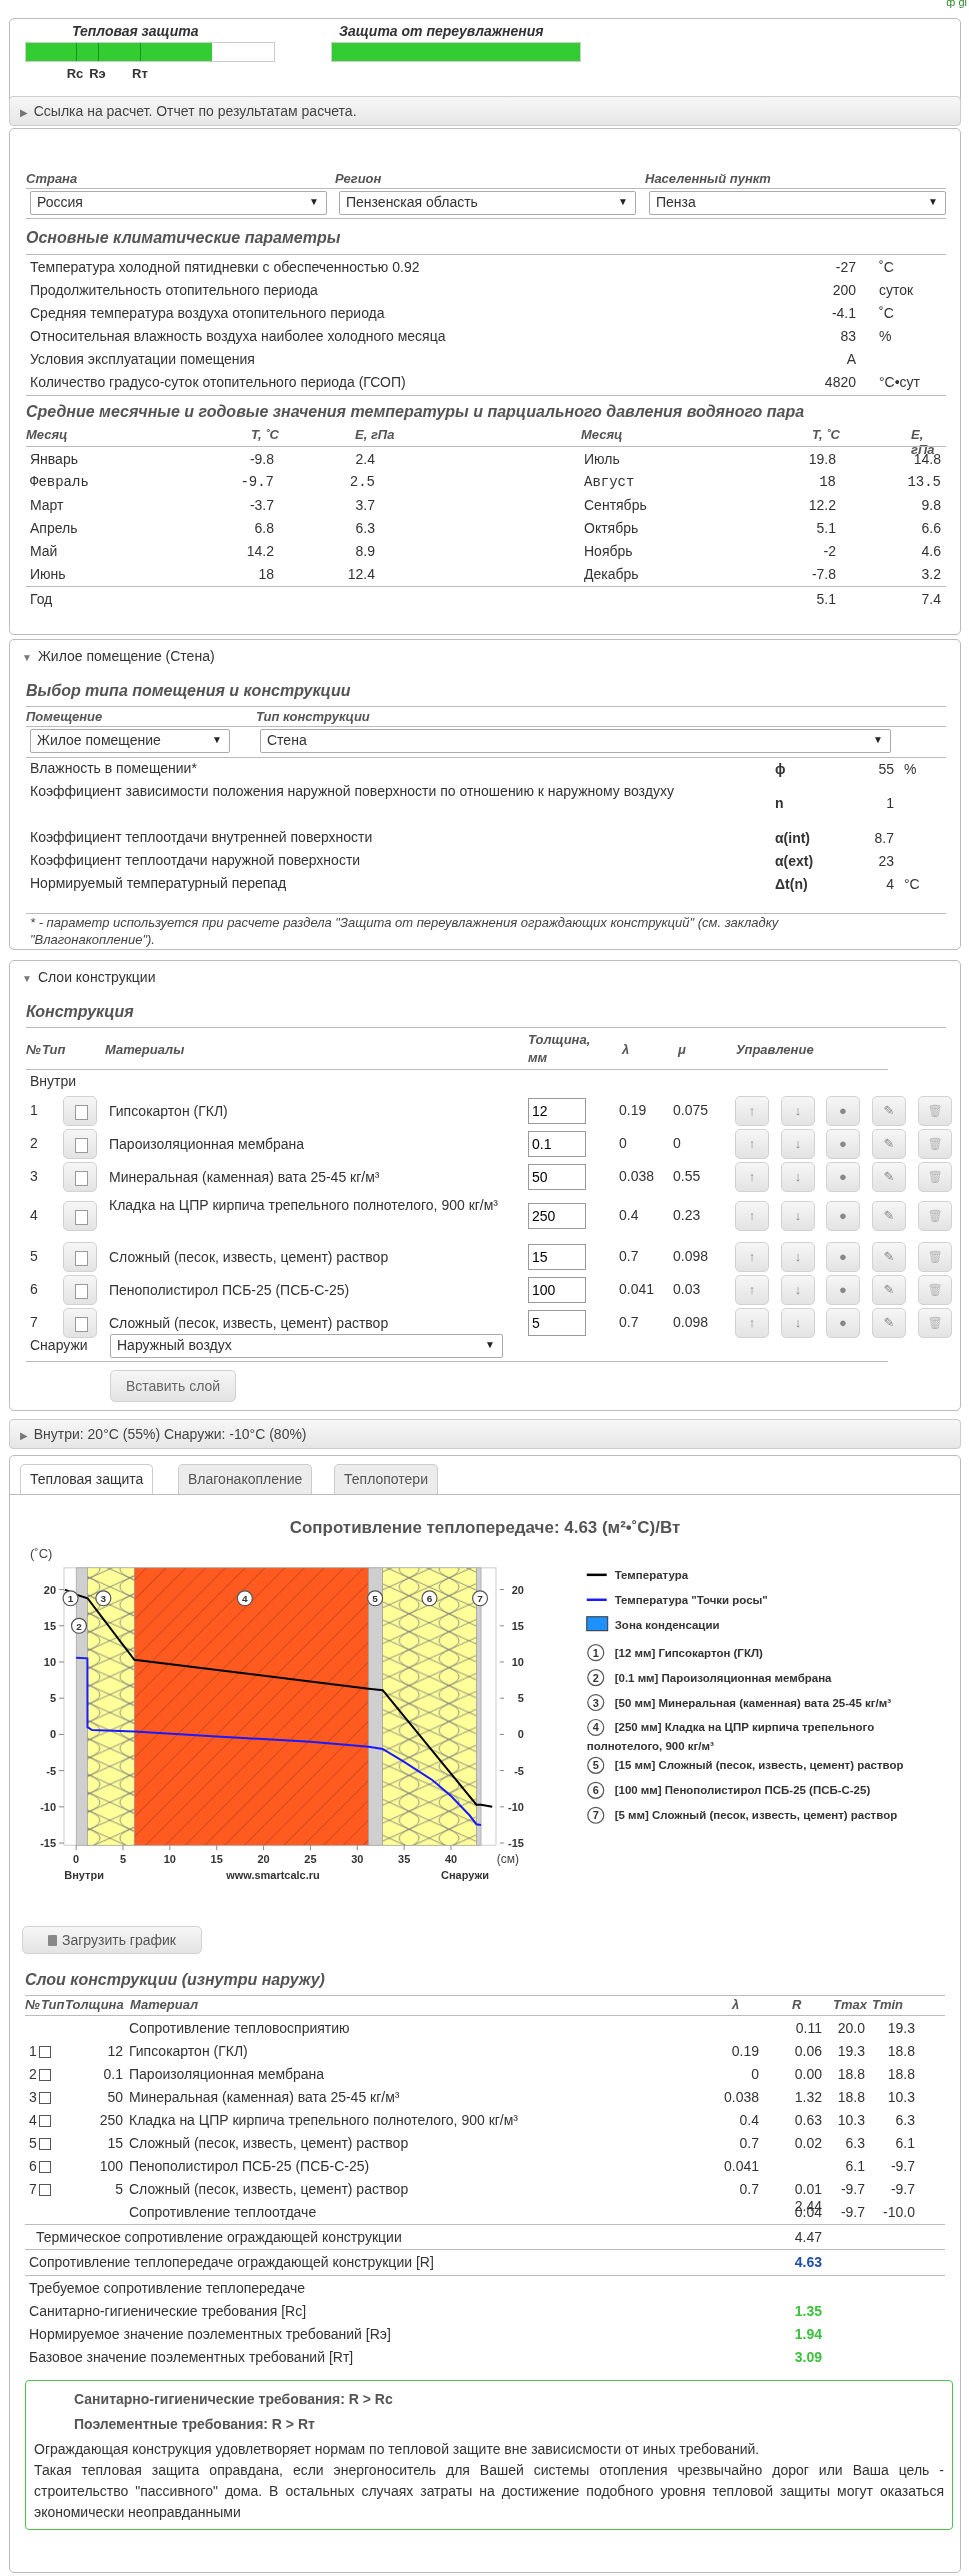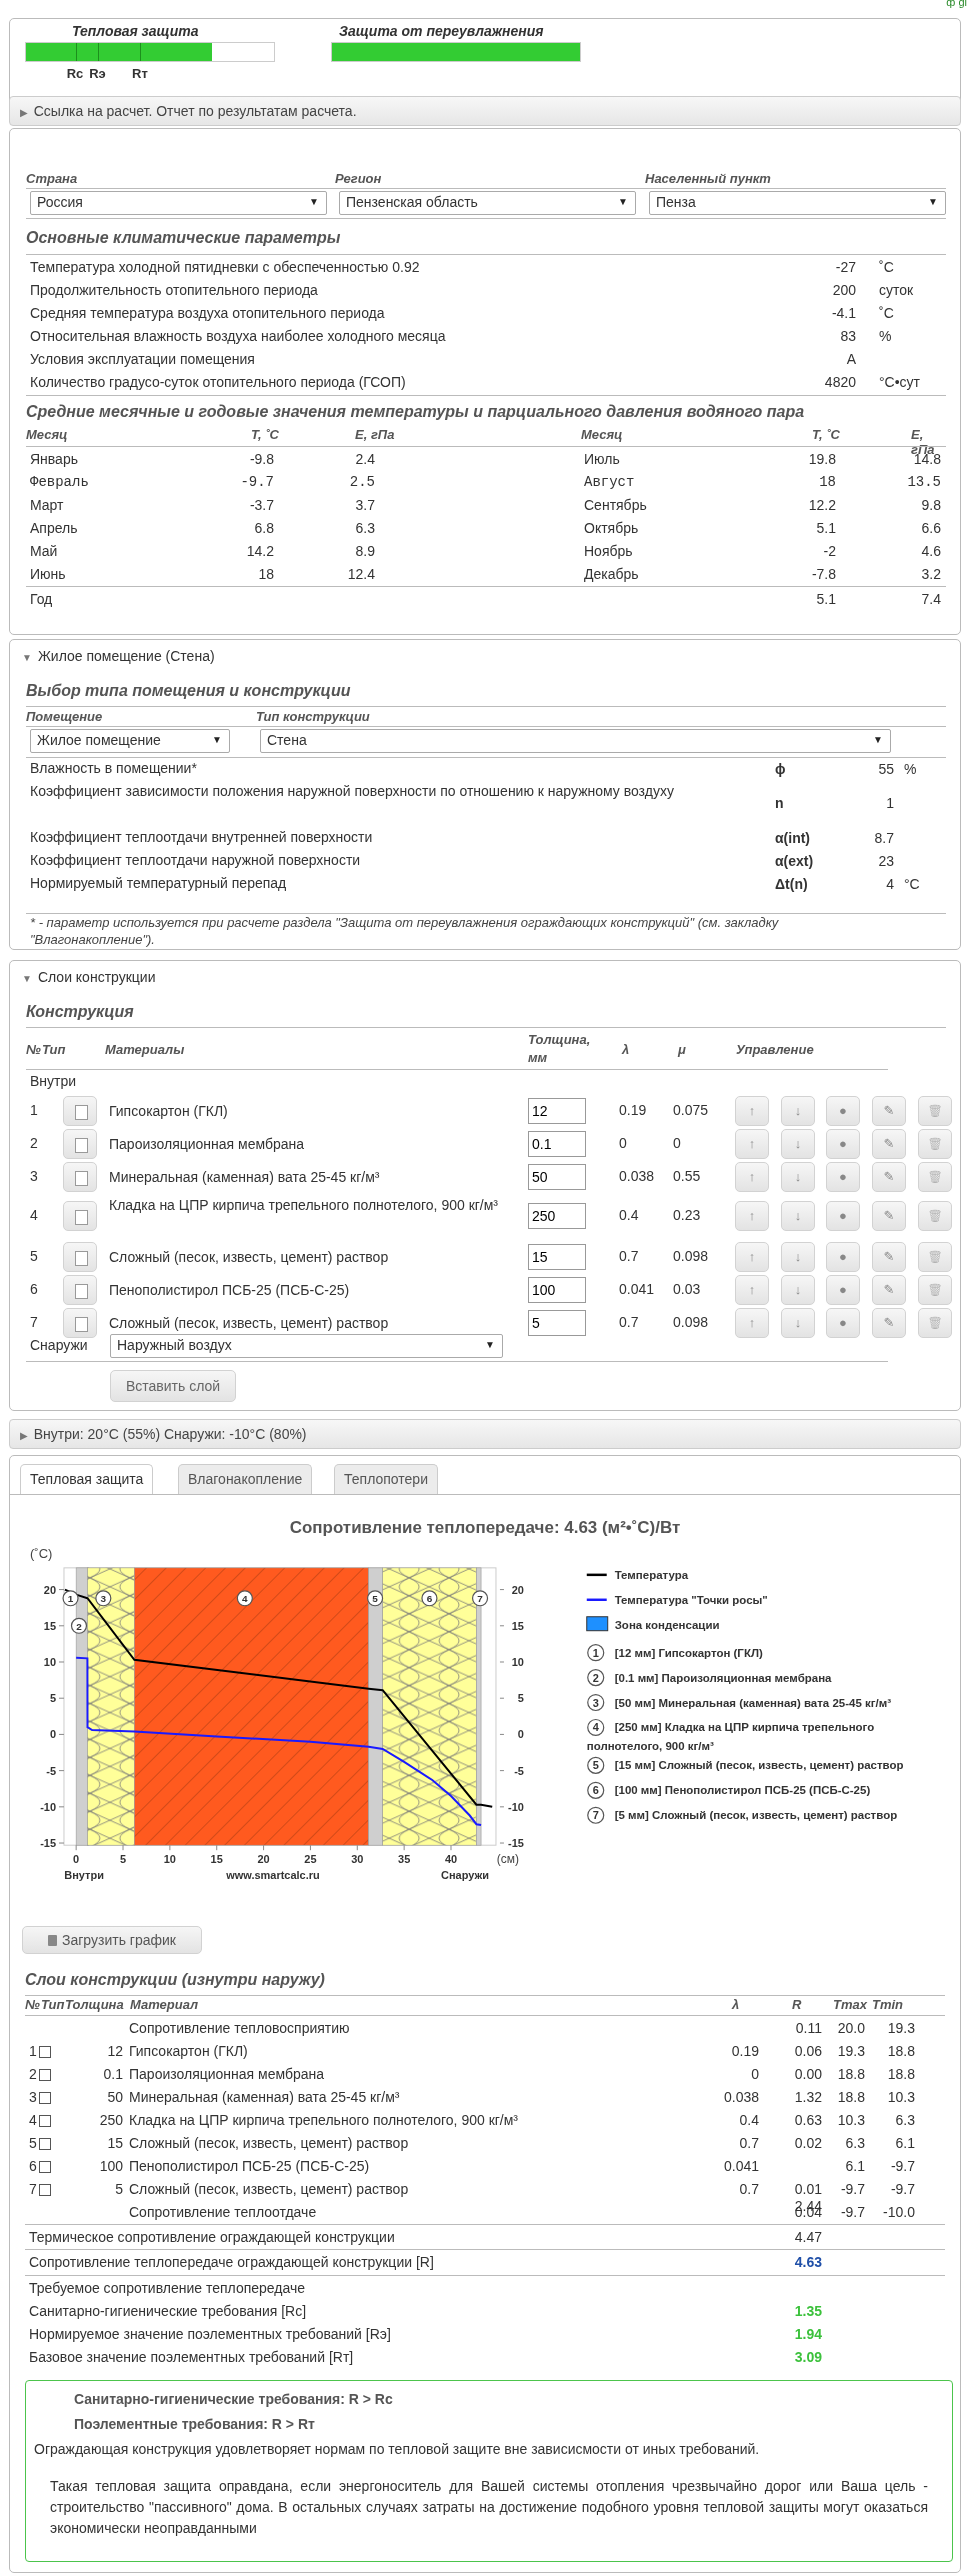--- a/index.html
+++ b/index.html
@@ -602,21 +602,21 @@
           <span class="num" style="left: 40px; width: 58px;"></span>
           <span style="position: absolute; left: 104px;">Сопротивление теплоотдаче</span>
           <span class="num" style="left: 679px; width: 55px;"></span>
           <span class="num" style="left: 739px; width: 58px;">0.04</span>
           <span class="num" style="left: 798px; width: 42px;">-9.7</span>
           <span class="num" style="left: 848px; width: 42px;">-10.0</span>
         </div>
       </div>
     <div class="hr" style="top:253px;"></div>
     <div class="row" style="top:255px;">
-      <span style="position:absolute;left:4px;text-align:right;">Термическое сопротивление ограждающей конструкции</span>
+      <span style="position:absolute;left:11px;text-align:right;">Термическое сопротивление ограждающей конструкции</span>
       <span class="num" style="left:739px;width:58px;">4.47</span>
     </div>
     <div class="hr" style="top:278px;"></div>
     <div class="row" style="top:280px;">
       <span style="position:absolute;left:4px;">Сопротивление теплопередаче ограждающей конструкции [R]</span>
       <span class="num blue" style="left:739px;width:58px;">4.63</span>
     </div>
     <div class="hr" style="top:304px;"></div>
     <div class="row" style="top:306px;">
       <span style="position:absolute;left:4px;">Требуемое сопротивление теплопередаче</span>
@@ -634,16 +634,16 @@
           <span style="position: absolute; left: 4px;">Базовое значение поэлементных требований [Rт]</span>
           <span class="num green" style="left: 739px; width: 58px;">3.09</span>
         </div>
       </div>
   </div>
 
   <div class="note" style="top:924px;">
     <h4>Санитарно-гигиенические требования: R &gt; Rc</h4>
     <h4>Поэлементные требования: R &gt; Rт</h4>
     <p style="margin:0;">Ограждающая конструкция удовлетворяет нормам по тепловой защите вне зависисмости от иных требований.</p>
-    <p style="margin:16px;text-align:justify;">Такая тепловая защита оправдана, если энергоноситель для Вашей системы отопления чрезвычайно дорог или Ваша цель - строительство "пассивного" дома. В остальных случаях затраты на достижение подобного уровня тепловой защиты могут оказаться экономически неоправданными</p>
+    <p style="margin:0;text-align:justify;">Такая тепловая защита оправдана, если энергоноситель для Вашей системы отопления чрезвычайно дорог или Ваша цель - строительство "пассивного" дома. В остальных случаях затраты на достижение подобного уровня тепловой защиты могут оказаться экономически неоправданными</p>
   </div>
 </div>
 
 
 </body></html>

